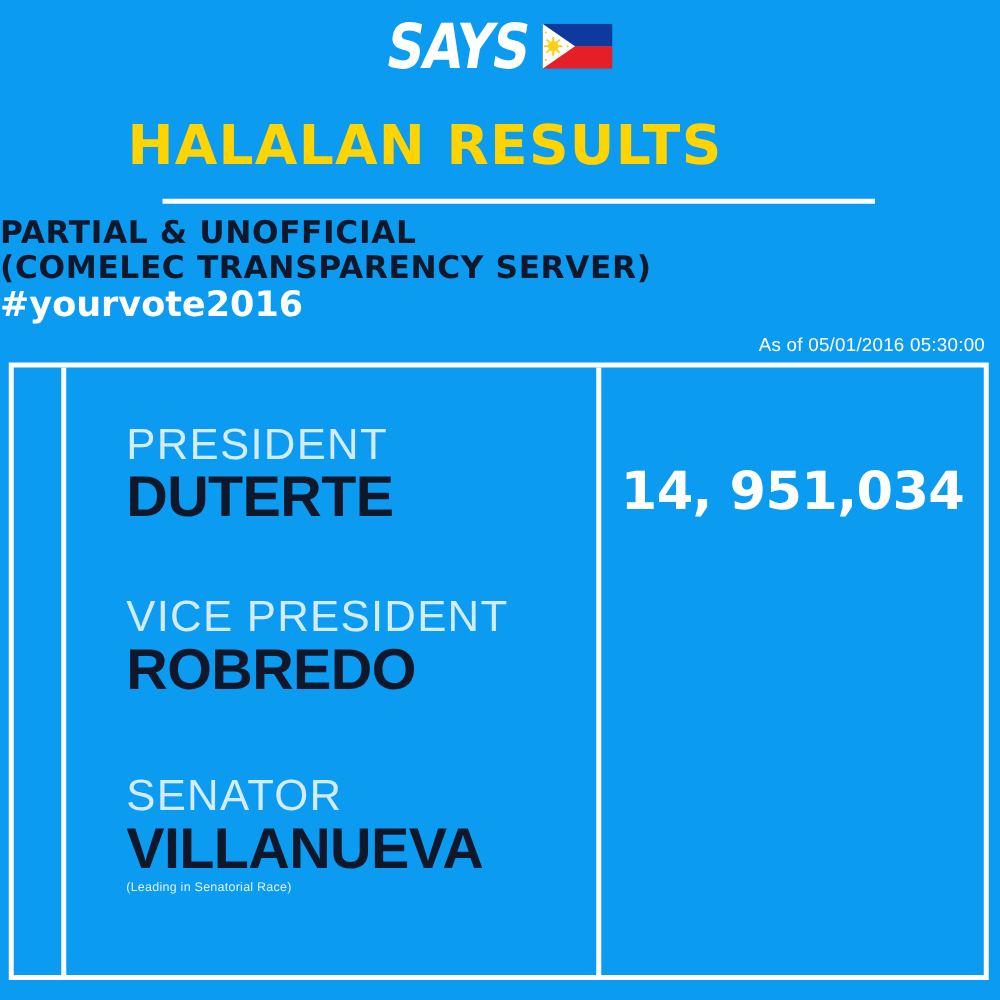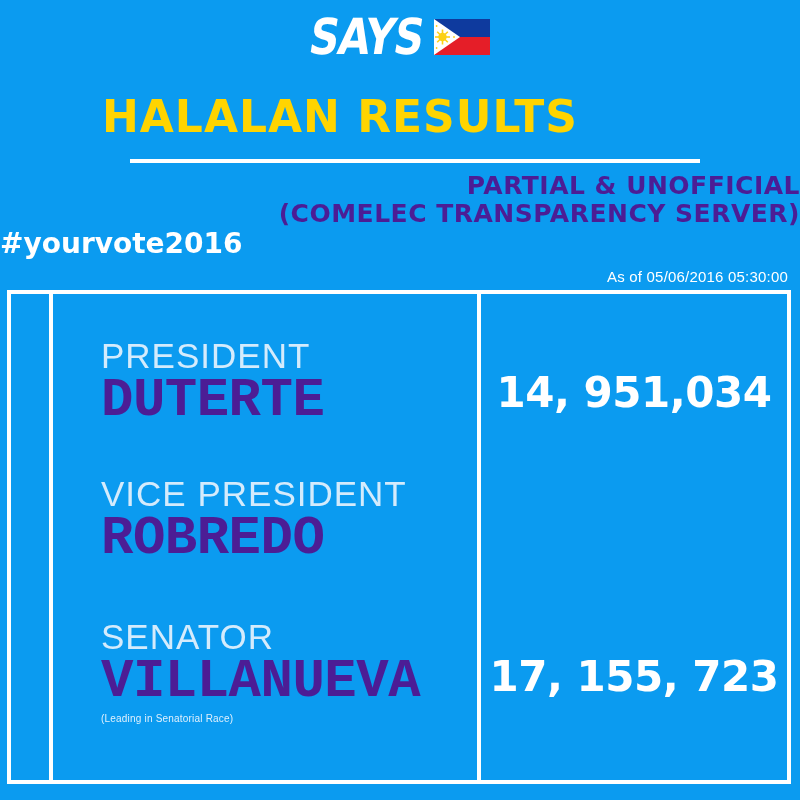--- a/index.html
+++ b/index.html
@@ -45,26 +45,26 @@
   }
 
   .rule {
     position:absolute; top:159px; left:130px;
     width:570px; height:4px;
     background:#ffffff;
   }
 
   .sub1, .sub2 {
     position:absolute; left:0; width:800px;
-    text-align:right;
+    text-align:left;
     font-family:"DejaVu Sans", sans-serif;
     font-weight:bold;
     font-size:25px;
     letter-spacing:0.5px;
-    color:#4c1d95;
+    color:#0f172a;
     line-height:1.1;
   }
   .sub1 { top:172px; }
   .sub2 { top:200px; }
 
   .hashtag {
     position:absolute; top:230px; left:0; width:800px;
     text-align:left;
     font-family:"DejaVu Sans", sans-serif;
     font-weight:bold;
@@ -117,25 +117,25 @@
   .race .position {
     font-family:"Liberation Sans", sans-serif;
     font-weight:normal;
     font-size:35px;
     letter-spacing:1px;
     color:#dff0fd;
     line-height:1.05;
     opacity:.95;
   }
   .race .candidate {
-    font-family:Liberation Mono, monospace;
-    font-weight:bold;
-    font-size:54px;
+    font-family:Liberation Sans, sans-serif;
+    font-weight:bold;
+    font-size:46px;
     letter-spacing:-0.5px;
-    color:#4c1d95;
+    color:#0f172a;
     line-height:1.05;
     margin-top:-2px;
   }
   .race .note {
     font-family:"Liberation Sans", sans-serif;
     font-weight:normal;
     font-size:10px;
     color:#dff0fd;
     line-height:1.2;
     margin-top:3px;
@@ -193,21 +193,21 @@
 
   <div class="title">HALALAN RESULTS</div>
 
   <div class="rule"></div>
 
   <div class="sub1">PARTIAL &amp; UNOFFICIAL</div>
   <div class="sub2">(COMELEC TRANSPARENCY SERVER)</div>
 
   <div class="hashtag">#yourvote2016</div>
 
-  <div class="asof">As of 05/06/2016 05:30:00</div>
+  <div class="asof">As of 05/01/2016 05:30:00</div>
 
   <div class="table">
 
     <div class="col-spacer"></div>
 
     <div class="col-labels">
 
       <div class="race r0">
         <div class="position">PRESIDENT</div>
         <div class="candidate">DUTERTE</div>
@@ -221,18 +221,17 @@
       <div class="race r2">
         <div class="position">SENATOR</div>
         <div class="candidate">VILLANUEVA</div>
         <div class="note">(Leading in Senatorial Race)</div>
       </div>
 
     </div>
 
     <div class="col-values">
       <div class="value v0">14, 951,034</div>
-      <div class="value v2">17, 155, 723</div>
     </div>
 
   </div>
 
 </div>
 
 </body></html>

